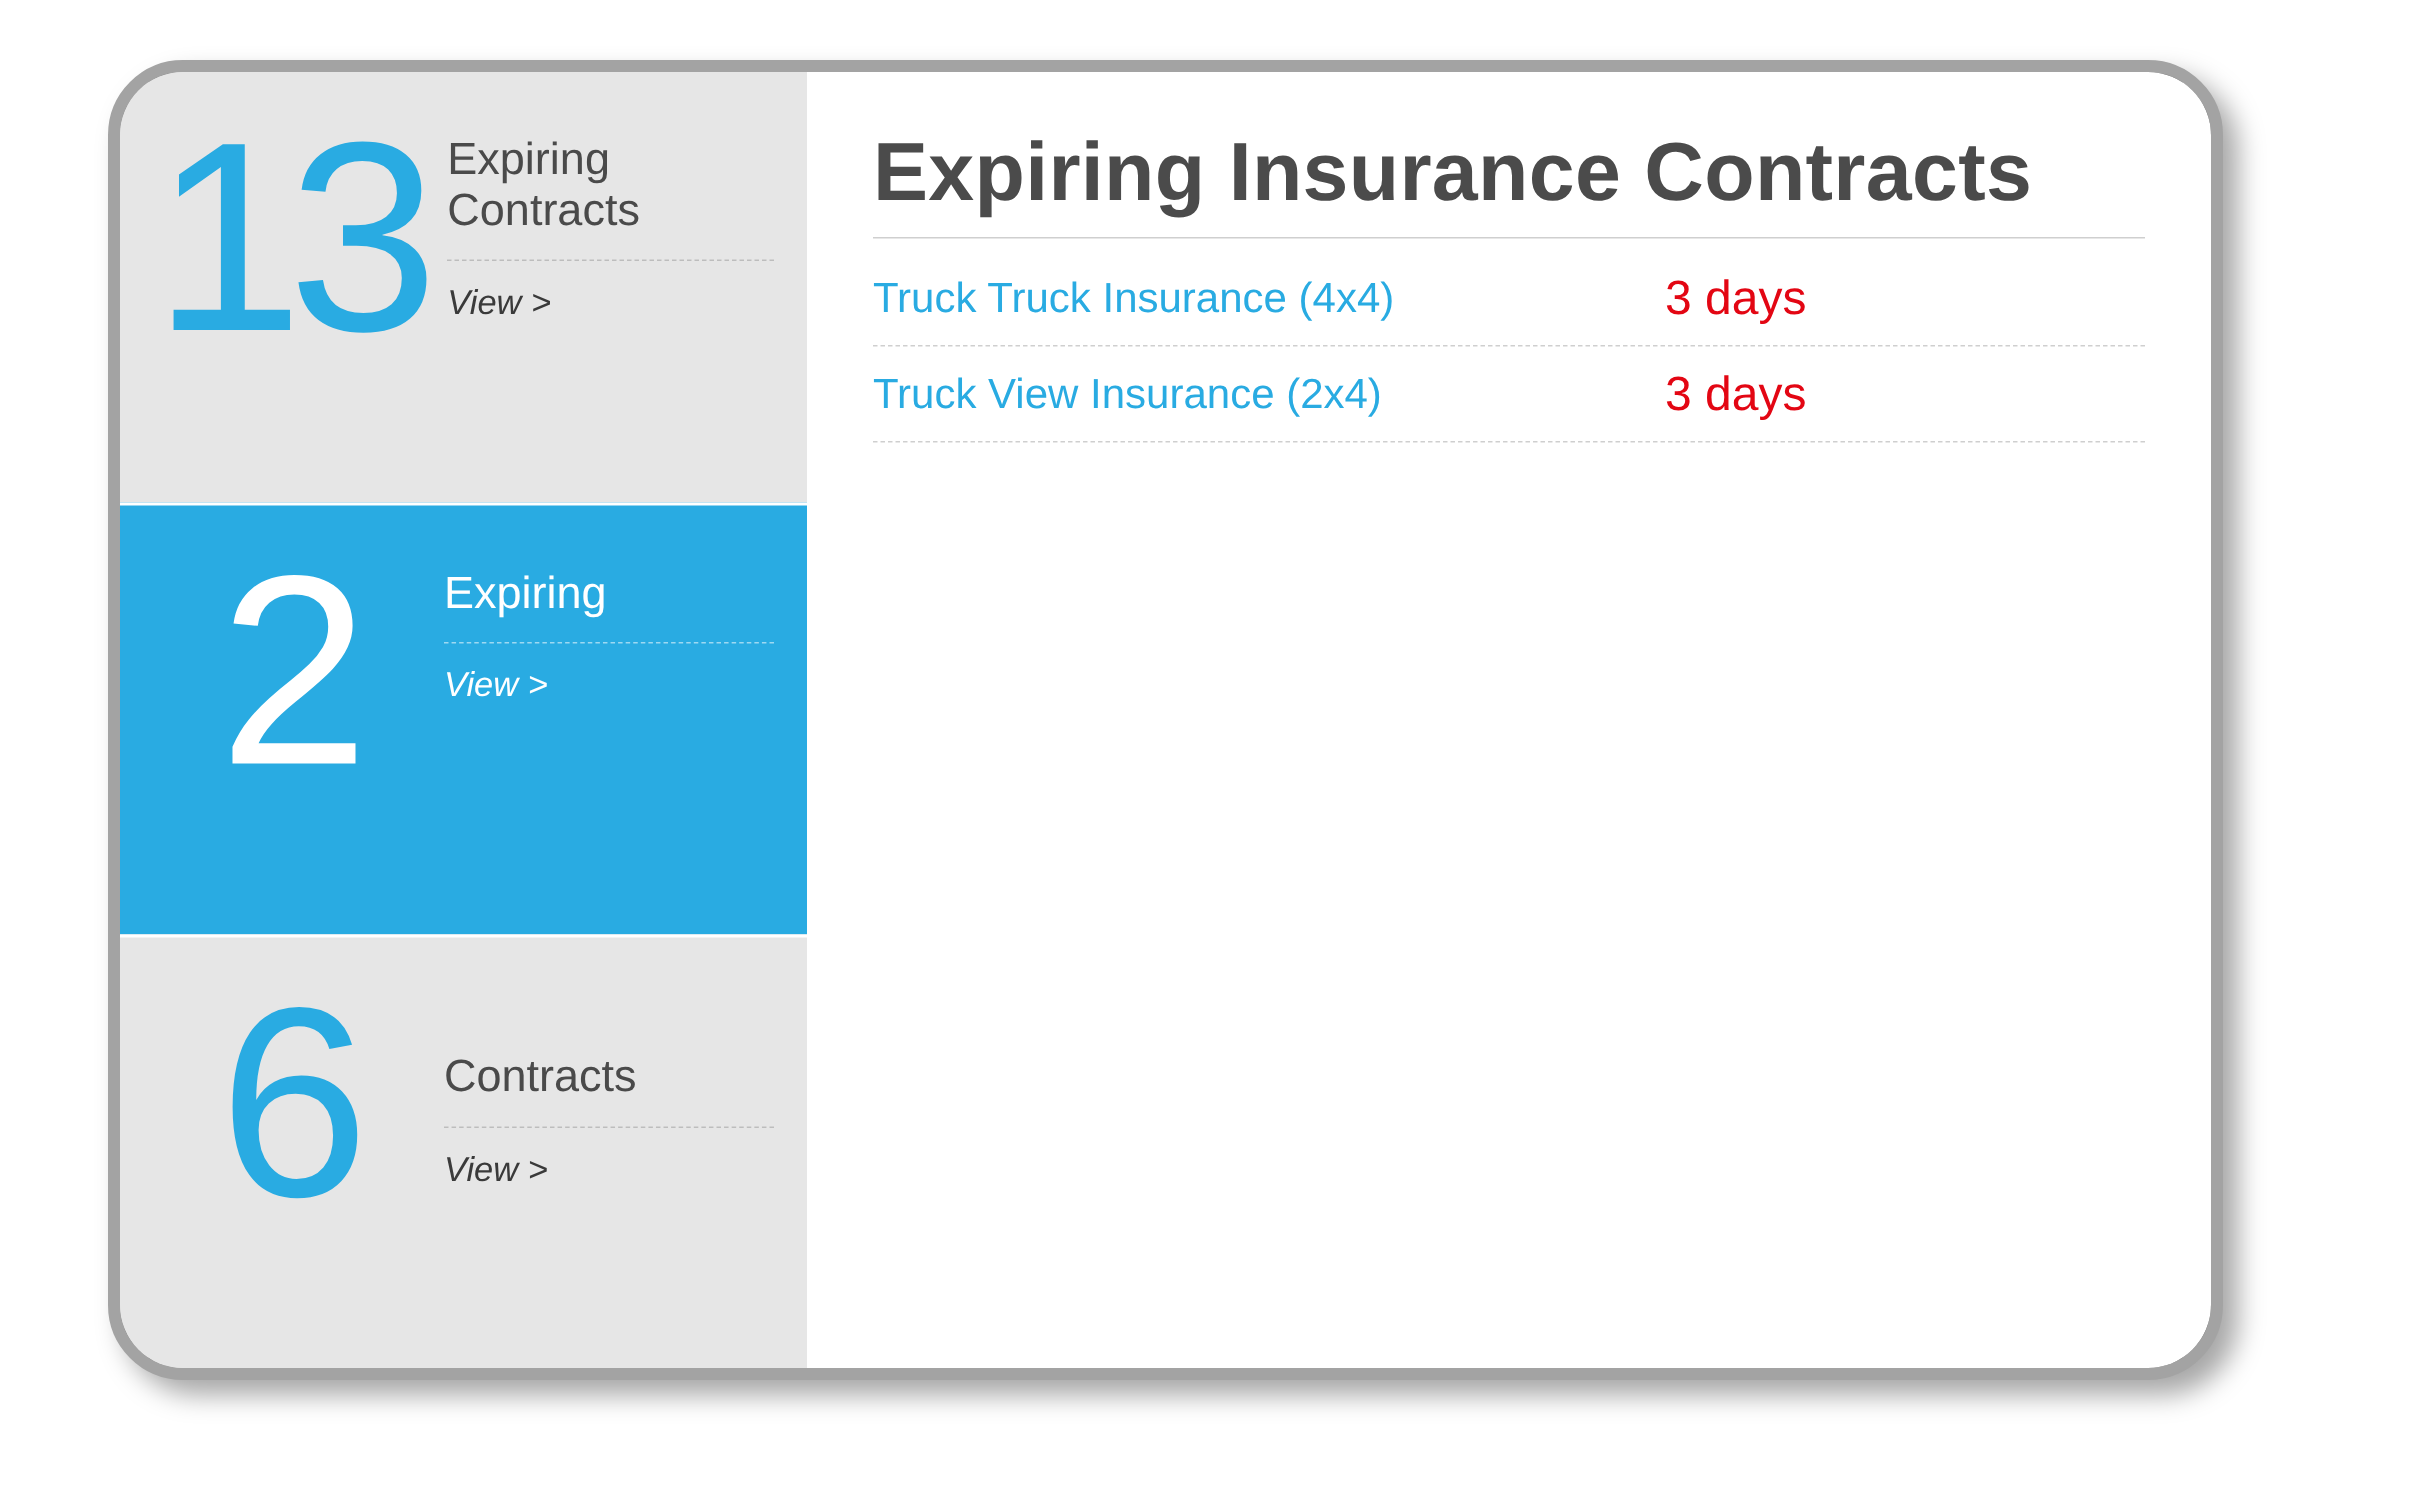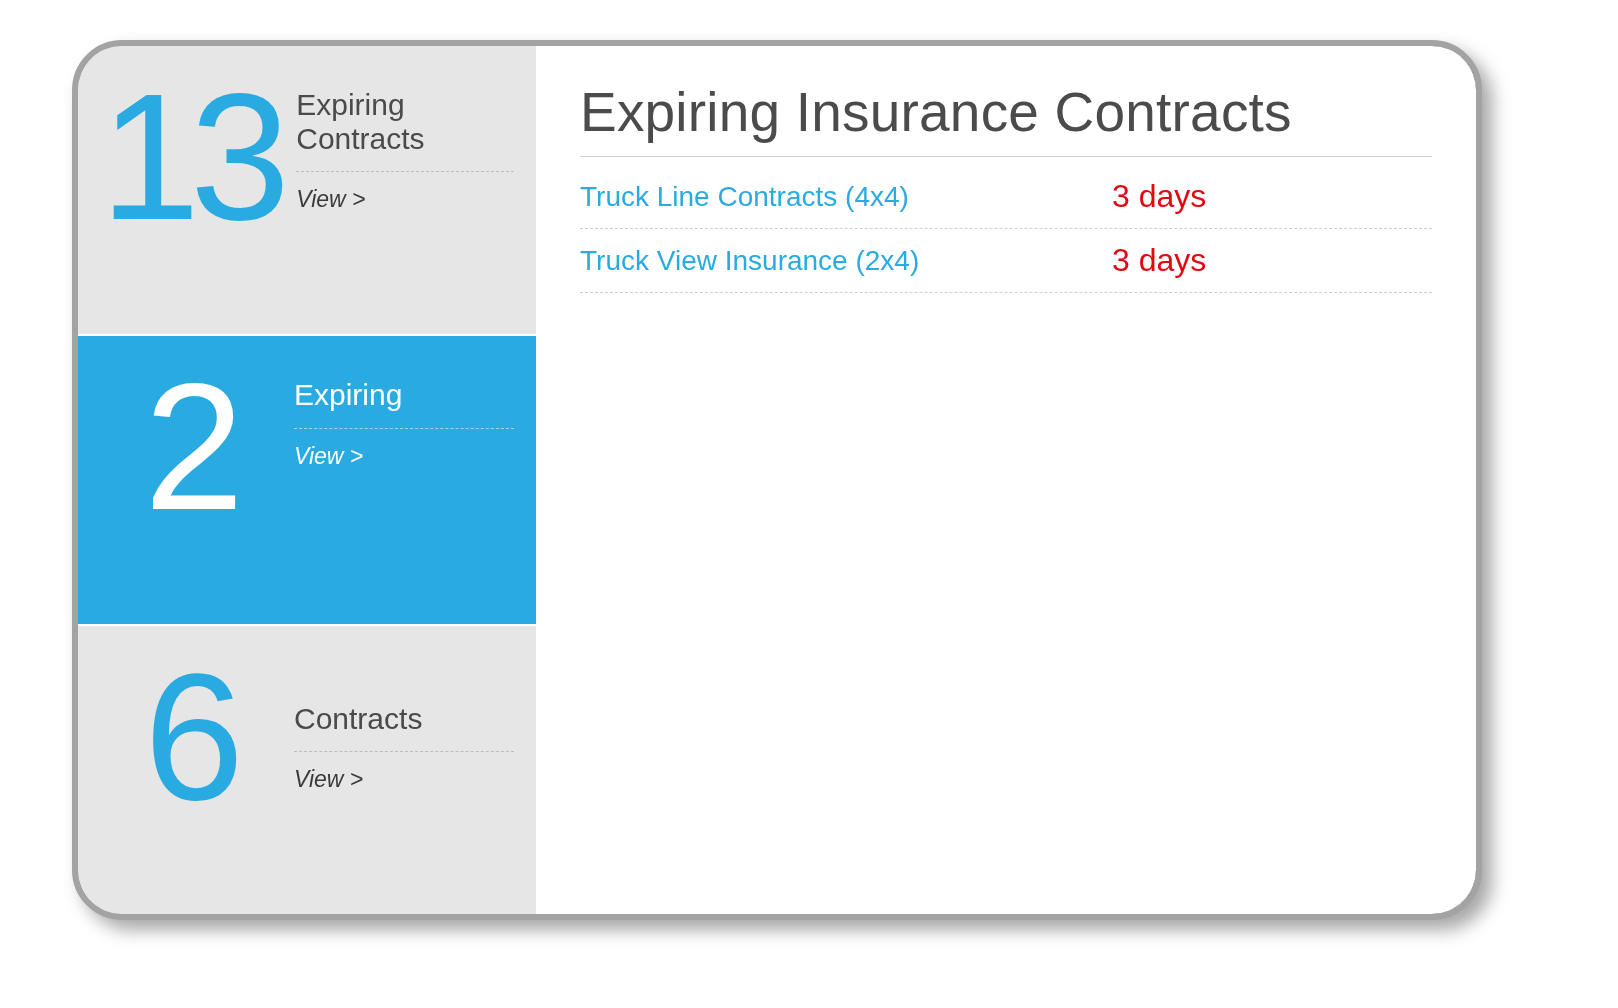--- a/index.html
+++ b/index.html
@@ -8,21 +8,21 @@
     height: 1008px;
     font-family: "Segoe UI", "Helvetica Neue", Arial, sans-serif;
     background: #ffffff;
   }
   .frame {
     position: absolute;
     top: 40px;
     left: 72px;
     width: 1410px;
     height: 880px;
-    border: 6px solid #a3a3a3;
+    border: 8px solid #a3a3a3;
     border-radius: 50px;
     background: #737373;
     box-shadow: 10px 10px 18px rgba(0,0,0,0.35), inset 0 0 0 2px #0b0b0b;
     overflow: hidden;
     display: flex;
   }
   .sidebar {
     width: 458px;
     flex: 0 0 458px;
     display: flex;
@@ -78,21 +78,21 @@
   }
   .tile.active .view { color: #ffffff; }
 
   .main {
     flex: 1;
     background: #ffffff;
     padding: 34px 44px 20px 44px;
   }
   .main-title {
     font-size: 55px;
-    font-weight: 400;
+    font-weight: 700;
     color: #4b4b4b;
     border-bottom: 1px solid #cfcfcf;
     padding-bottom: 12px;
     margin-bottom: 8px;
     letter-spacing: 0.2px;
   }
   .row {
     display: flex;
     align-items: center;
     height: 64px;
@@ -150,21 +150,21 @@
         <div class="view">View &gt;</div>
       </div>
     </div>
 
   </div>
 
   <div class="main">
     <div class="main-title">Expiring Insurance Contracts</div>
 
     <div class="row">
-      <div class="name">Truck Line Contracts (4x4)</div>
+      <div class="name">Truck Truck Insurance (4x4)</div>
       <div class="days">3 days</div>
     </div>
     <div class="row">
       <div class="name">Truck View Insurance (2x4)</div>
       <div class="days">3 days</div>
     </div>
   </div>
 
 </div>
 

